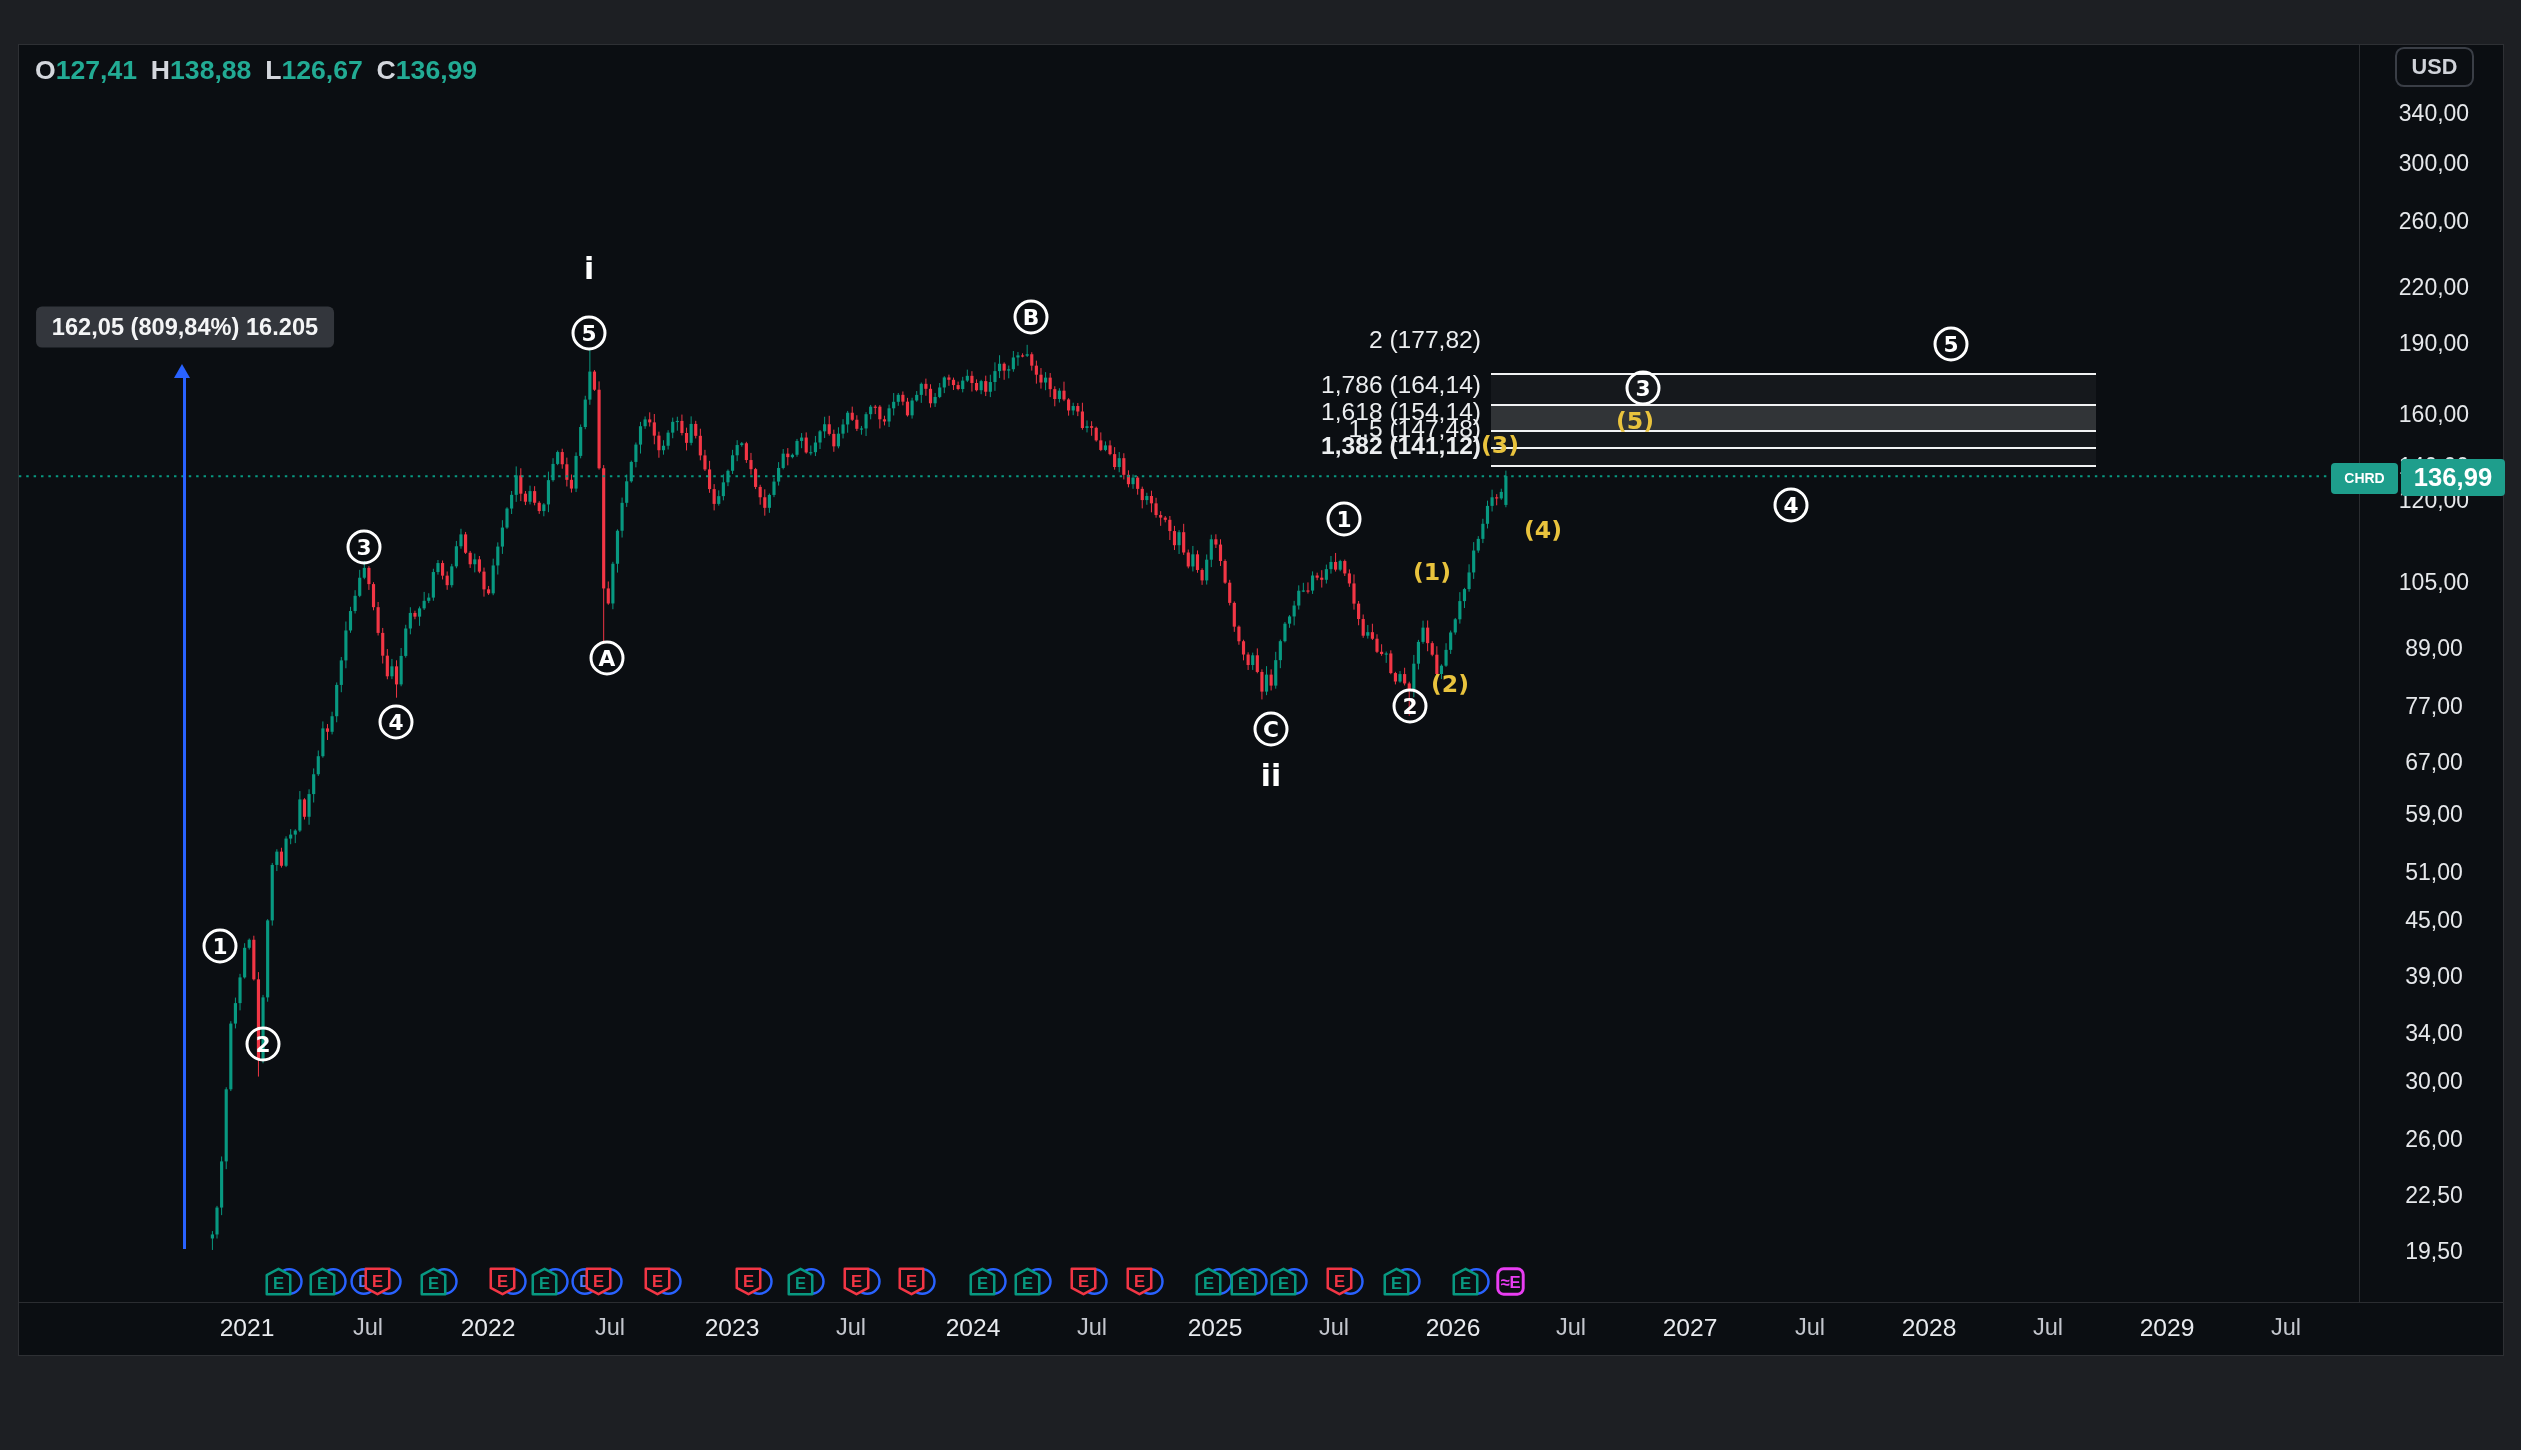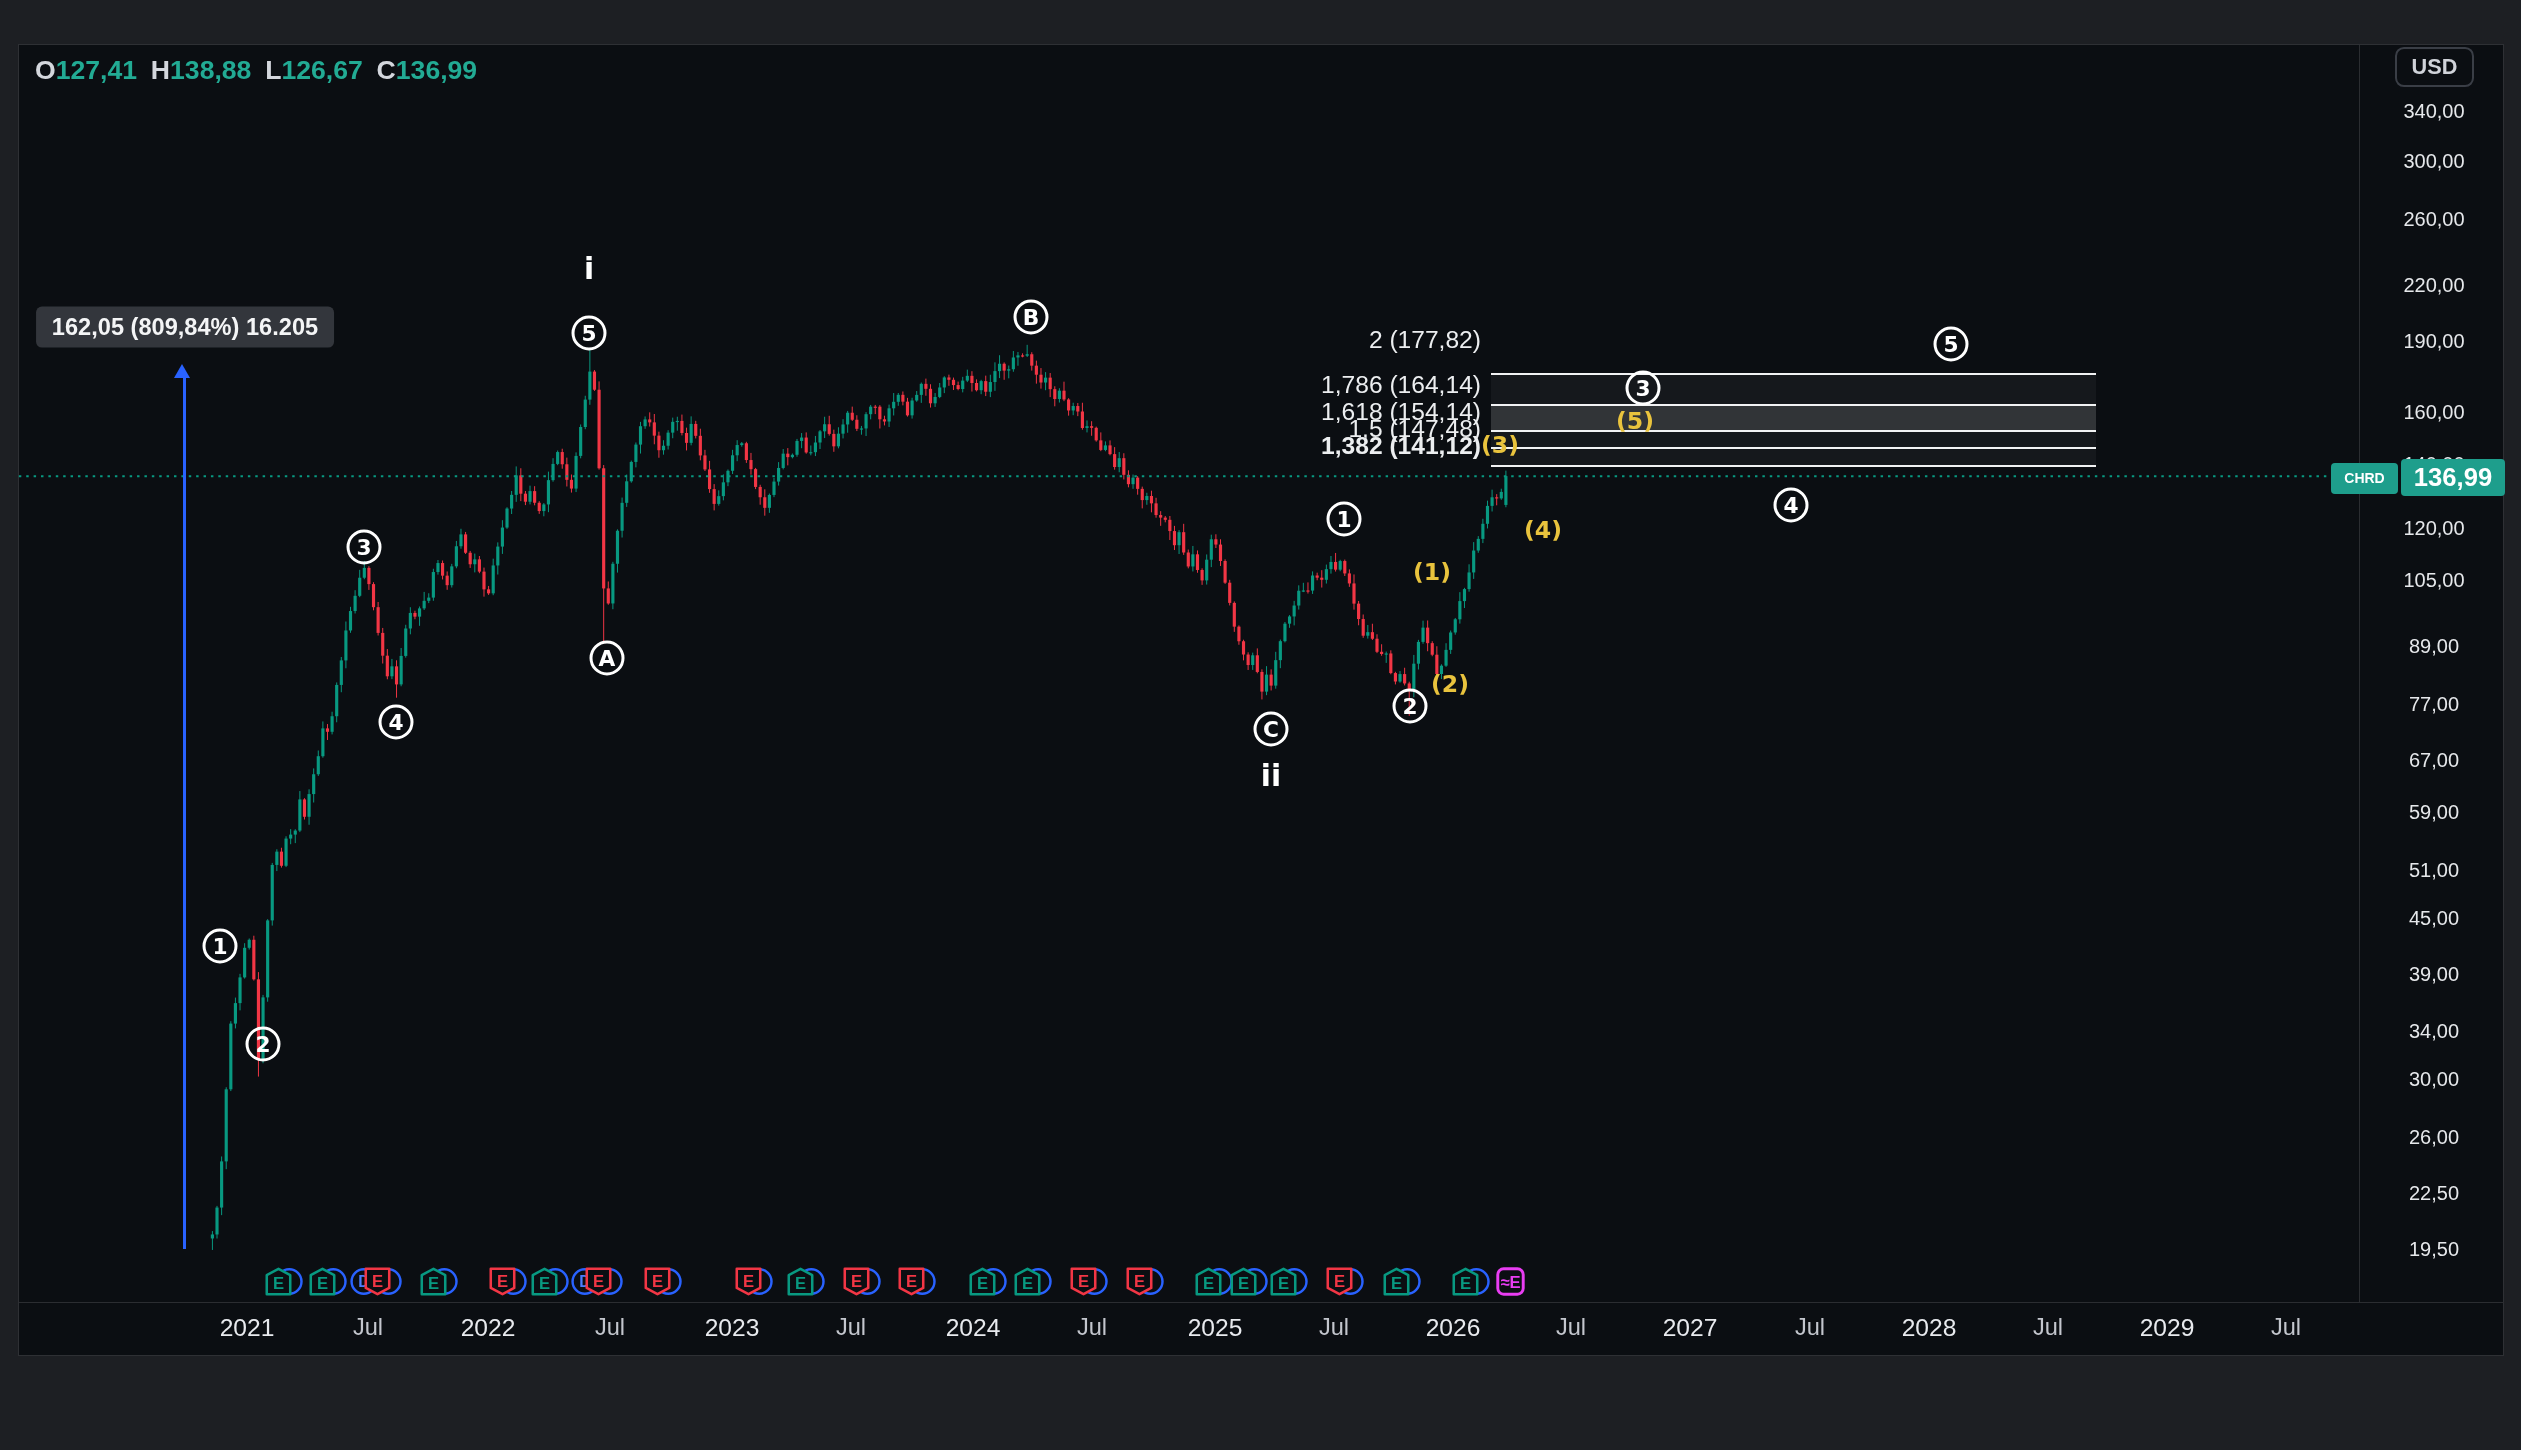--- a/index.html
+++ b/index.html
@@ -13,21 +13,21 @@
   #frame{left:17.7px;top:44px;width:2486px;height:1312px;background:#0b0e12;border:1px solid #2e3034;box-sizing:border-box;}
   
   #hdr{left:35px;top:56px;height:29.6px;display:flex;align-items:center;gap:13.8px;z-index:30;}
   #hdr .sym{color:#f2f3f5;font-size:26.6px;font-weight:700;letter-spacing:0.2px;}
   #hdr .pair{font-size:26.6px;font-weight:700;}
   #hdr .k{color:#d4d7dd;}
   #hdr .v{color:#22ab94;}
   
   #vsep{left:2359px;top:45px;width:1px;height:1257px;background:#2b2d31;z-index:20;}
   #hsep{left:18.7px;top:1302px;width:2485px;height:1px;background:#2b2d31;z-index:20;}
-  .ptick{position:absolute;left:2370px;width:128px;text-align:center;color:#e6e8eb;font-size:20px;font-weight:500;z-index:18;}
+  .ptick{position:absolute;left:2370px;width:128px;text-align:center;color:#e6e8eb;font-size:23px;font-weight:500;z-index:18;}
   .ttick{position:absolute;top:1314px;transform:translateX(-50%);color:#e8eaee;font-size:24.6px;font-weight:400;z-index:18;}
   .ttick.minor{color:#c3c6cd;font-weight:400;font-size:23.6px;}
   #usdbtn{left:2395px;top:47px;width:75px;height:36px;border:2px solid #3a3e46;border-radius:8.9px;color:#d0d3d9;
     font-size:21.7px;font-weight:600;display:flex;align-items:center;justify-content:center;z-index:25;background:#0b0e12;}
   
   #chrdtag{left:2331px;top:463px;width:67px;height:30.5px;background:#1e9e8c;border-radius:3.9px;color:#fff;
     font-size:14px;font-weight:700;display:flex;align-items:center;justify-content:center;z-index:26;}
   #pricetag{left:2401px;top:459px;width:104px;height:37px;background:#1e9e8c;border-radius:3.9px;color:#fff;
     font-size:25.6px;font-weight:700;display:flex;align-items:center;justify-content:center;z-index:26;}
   
@@ -803,21 +803,21 @@
   <div id="vsep" class="abs"></div>
   <div id="hsep" class="abs"></div>
   <div id="pricescale">
       <div class="ptick" style="top: 100px;">340,00</div>
       <div class="ptick" style="top: 150px;">300,00</div>
       <div class="ptick" style="top: 208px;">260,00</div>
       <div class="ptick" style="top: 274px;">220,00</div>
       <div class="ptick" style="top: 330px;">190,00</div>
       <div class="ptick" style="top: 401px;">160,00</div>
       <div class="ptick" style="top: 453px;">140,00</div>
-      <div class="ptick" style="top: 517px;">120,00</div>
+      <div class="ptick" style="top: 487px;">120,00</div>
       <div class="ptick" style="top: 569px;">105,00</div>
       <div class="ptick" style="top: 635px;">89,00</div>
       <div class="ptick" style="top: 693px;">77,00</div>
       <div class="ptick" style="top: 749px;">67,00</div>
       <div class="ptick" style="top: 801px;">59,00</div>
       <div class="ptick" style="top: 859px;">51,00</div>
       <div class="ptick" style="top: 907px;">45,00</div>
       <div class="ptick" style="top: 963px;">39,00</div>
       <div class="ptick" style="top: 1020px;">34,00</div>
       <div class="ptick" style="top: 1068px;">30,00</div>

